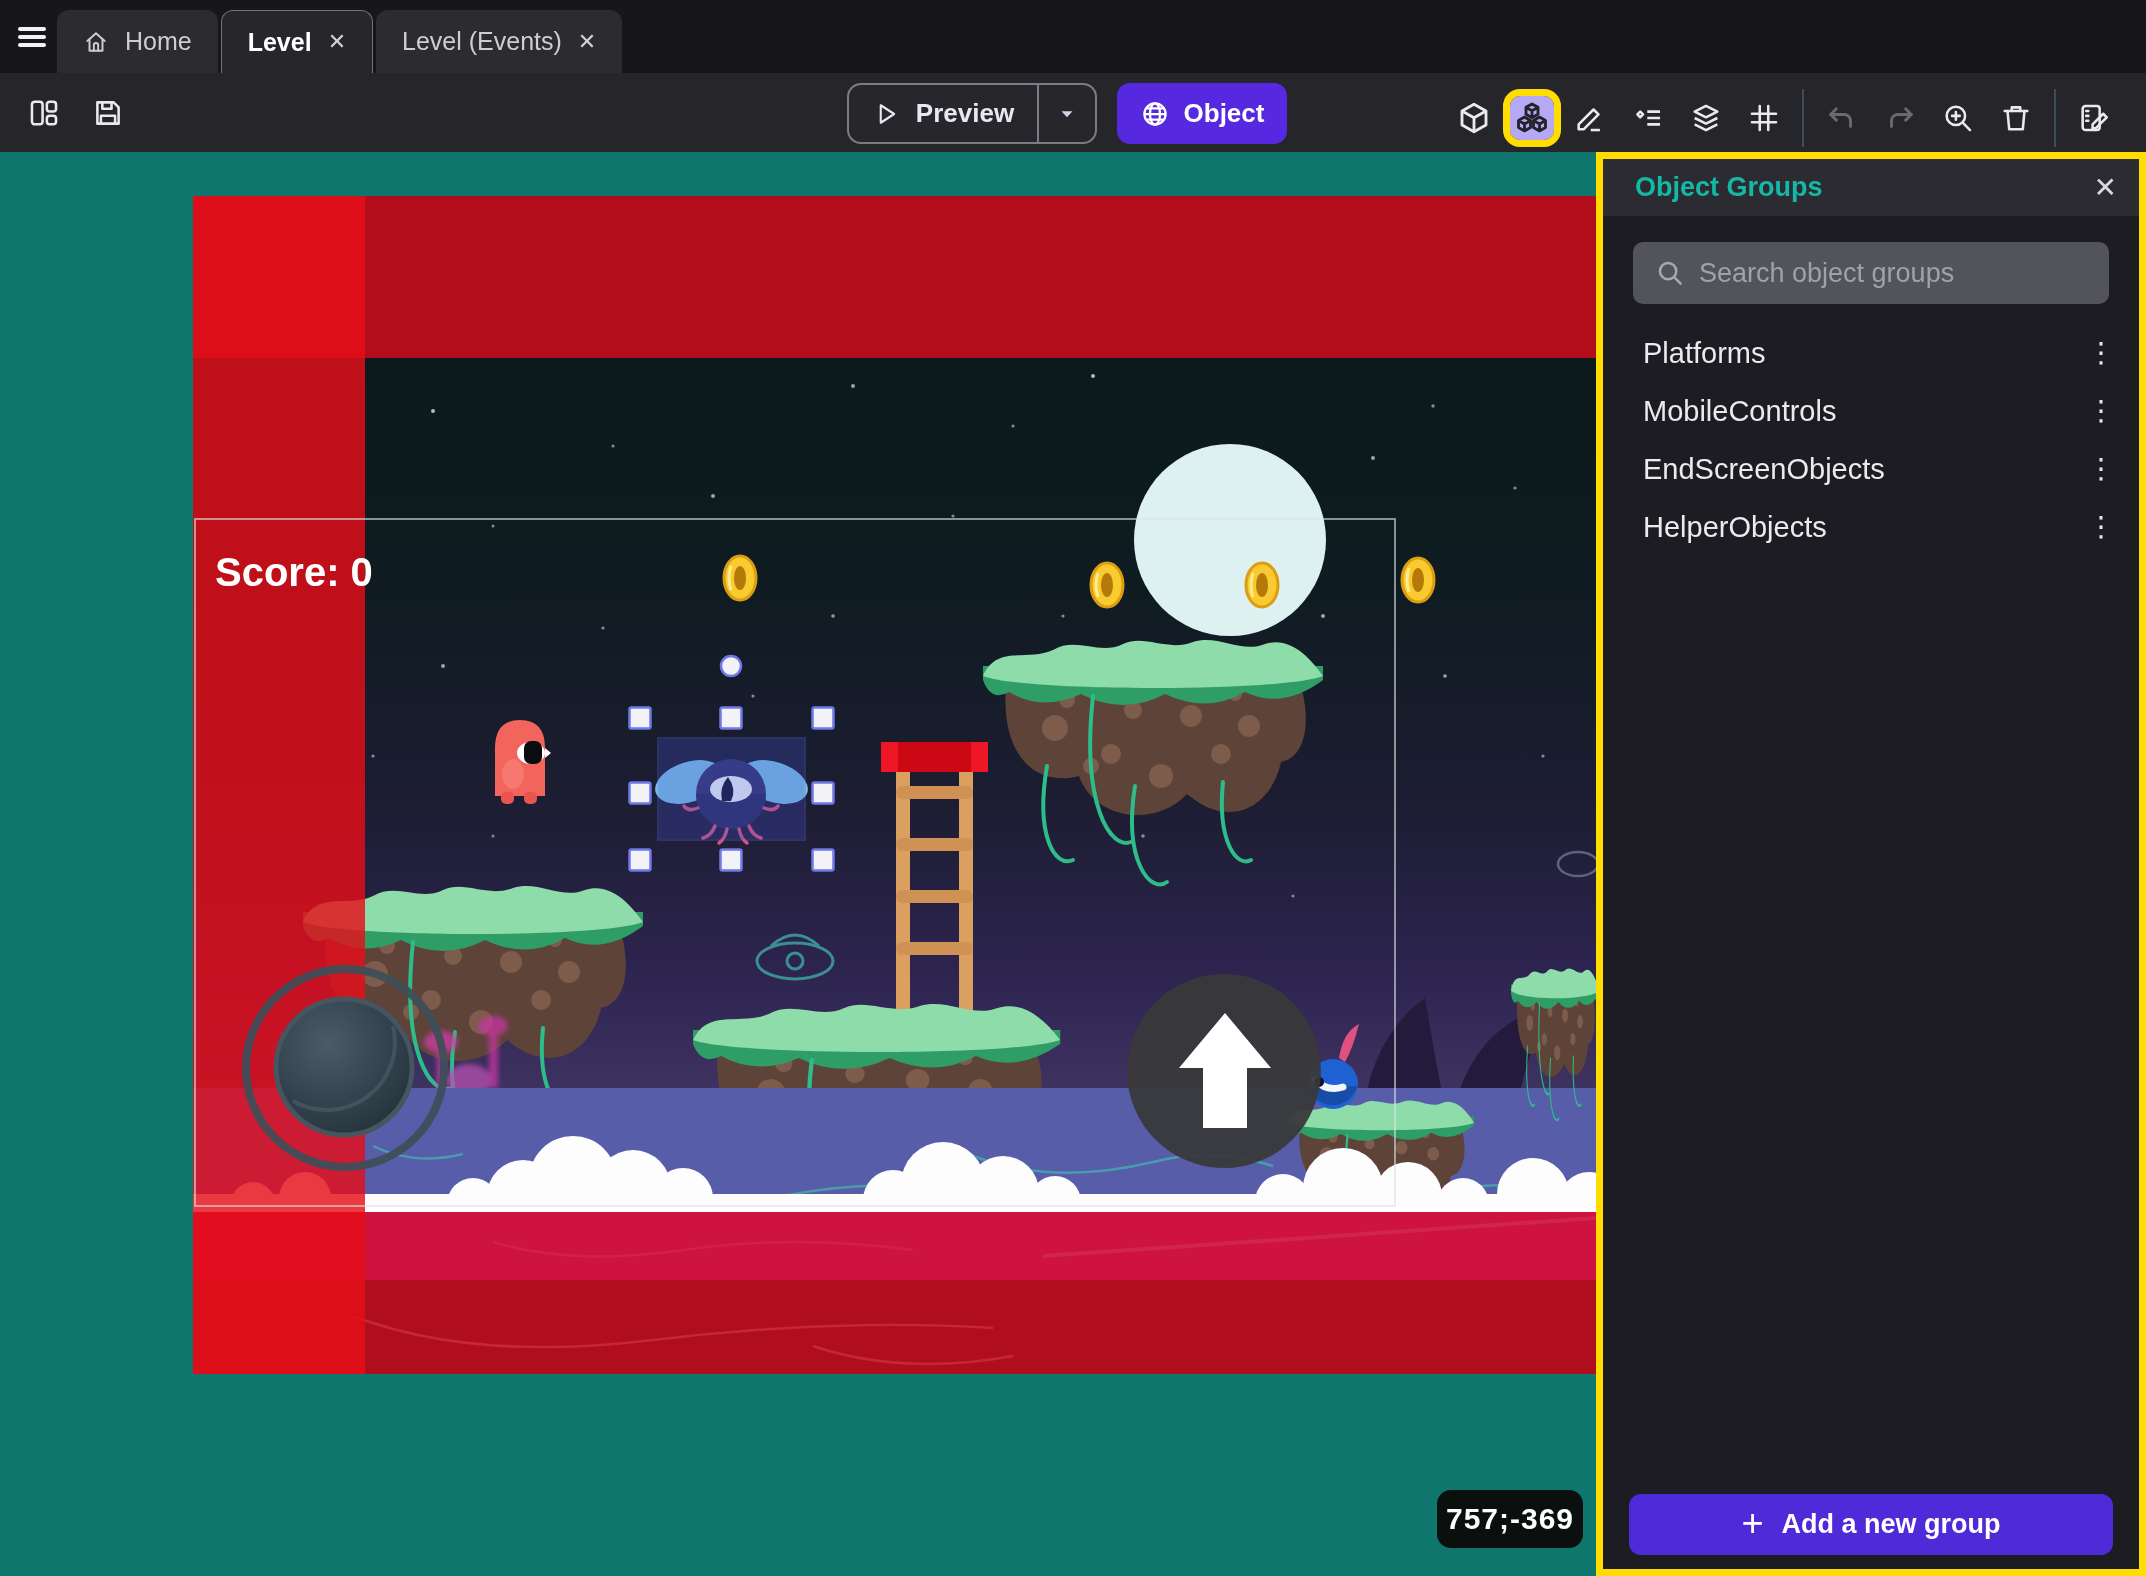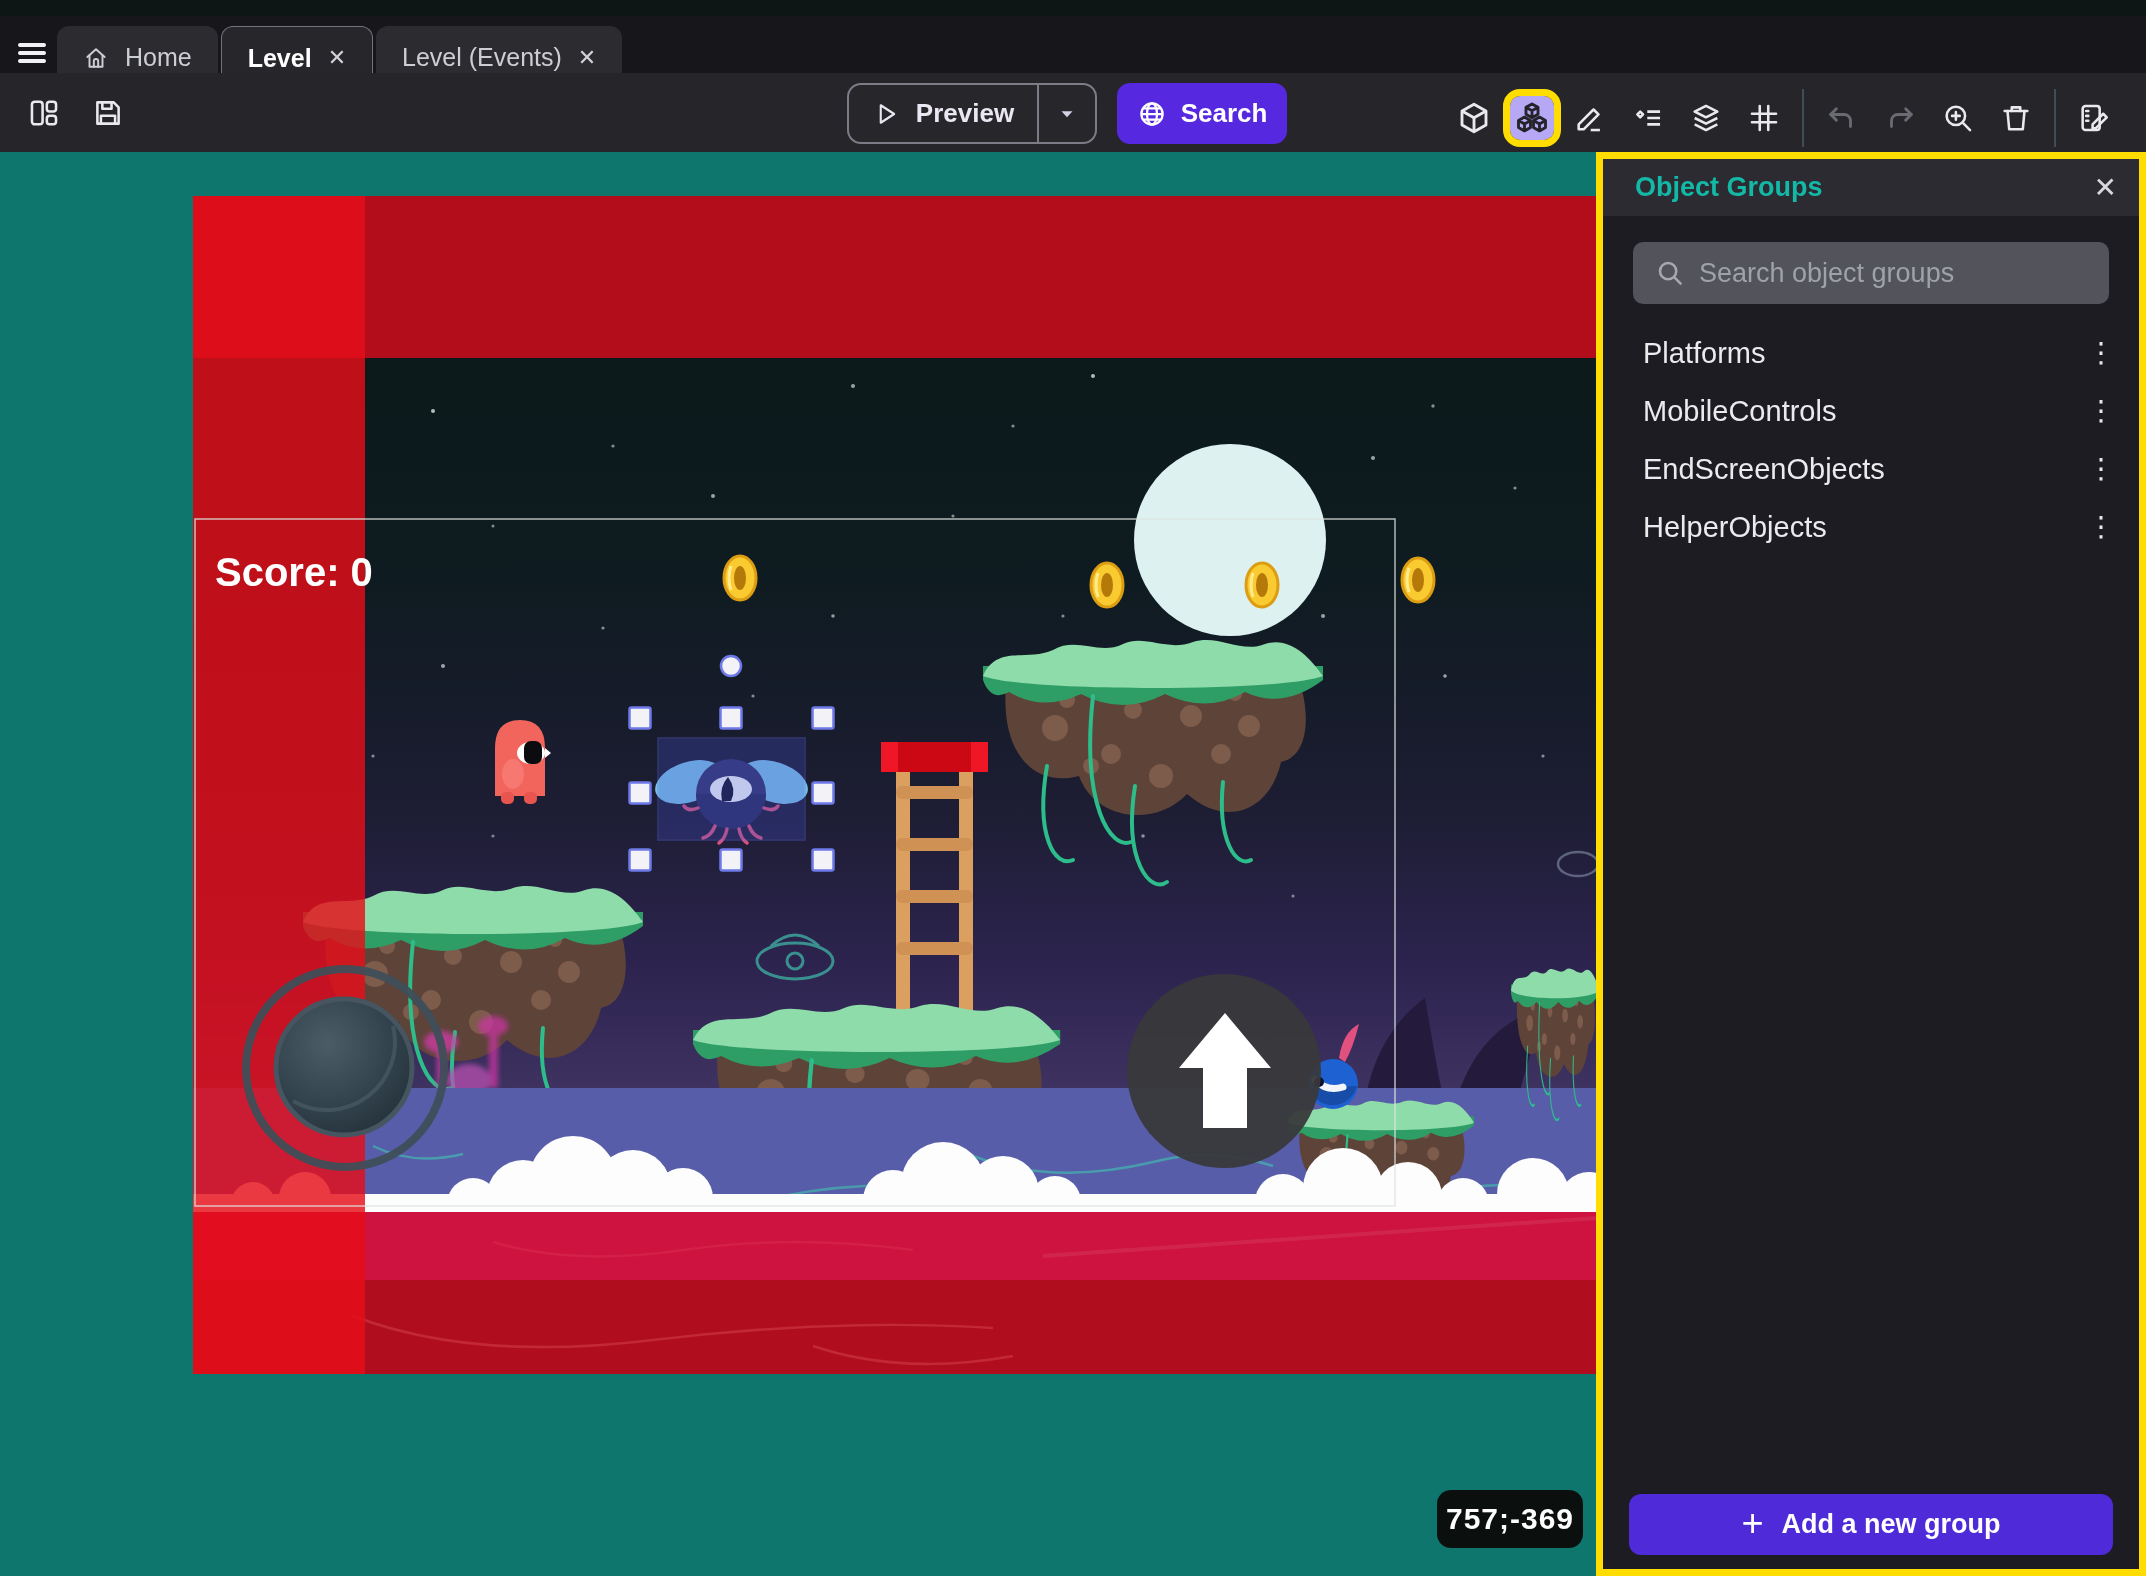--- a/index.html
+++ b/index.html
@@ -1,21 +1,21 @@
 <!DOCTYPE html>
 <html><head>
 <meta charset="utf-8">
 <style>
   * { margin:0; padding:0; box-sizing:border-box; }
   html,body { background:#0d1614; }
   body { font-family:"Liberation Sans", sans-serif; }
   .app { position:relative; width:2146px; height:1576px; overflow:hidden; background:#0d1614; }
 
   
-  .tabbar { position:absolute; left:0; top:16px; width:2146px; height:73px; background:#17171b; }
+  .tabbar { position:absolute; left:0; top:0; width:2146px; height:73px; background:#17171b; }
   .menu-btn { position:absolute; left:18px; top:22px; width:40px; height:30px; background:none; border:none; cursor:pointer; }
   .menu-btn span { display:block; width:28px; height:4px; background:#f2f2f4; border-radius:2px; margin:4px 0; }
   .tabs { position:absolute; left:57px; bottom:0; display:flex; align-items:flex-end; gap:3px; }
   .tab { display:flex; align-items:center; gap:16px; height:63px; padding:0 26px; background:#2b2b30;
          border-radius:12px 12px 0 0; color:#cdced4; font-size:25px; cursor:pointer; }
   .tab.active { background:#26262b; border:1px solid #73737d; border-bottom:none; color:#ffffff; font-weight:700; }
   .tab .close { font-size:22px; color:#d2d3d8; line-height:1; background:none; border:none; cursor:pointer; }
   .tab svg { flex:0 0 auto; }
 
   
@@ -129,21 +129,21 @@
         </svg>
       </button>
     </div>
 
     <button class="publish-btn">
       <svg width="30" height="30" viewBox="0 0 24 24" fill="none" stroke="#ffffff" stroke-width="1.8">
         <circle cx="12" cy="12" r="8.5"></circle>
           <ellipse cx="12" cy="12" rx="4" ry="8.5"></ellipse>
           <path d="M3.5 12 H20.5 M5 7.5 H19 M5 16.5 H19"></path>
       </svg>
-      <span>Search</span>
+      <span>Object</span>
     </button>
 
     <div class="tb-right">
       <button class="icon-btn">
         <svg width="36" height="36" viewBox="0 0 24 24" fill="none" stroke="#e9e9ee" stroke-width="1.9" stroke-linejoin="round">
           <path d="M12 2.8 L20 7.3 V16.7 L12 21.2 L4 16.7 V7.3 Z"></path>
             <path d="M4 7.3 L12 11.8 L20 7.3"></path>
             <path d="M12 11.8 V21.2"></path>
         </svg>
       </button>

